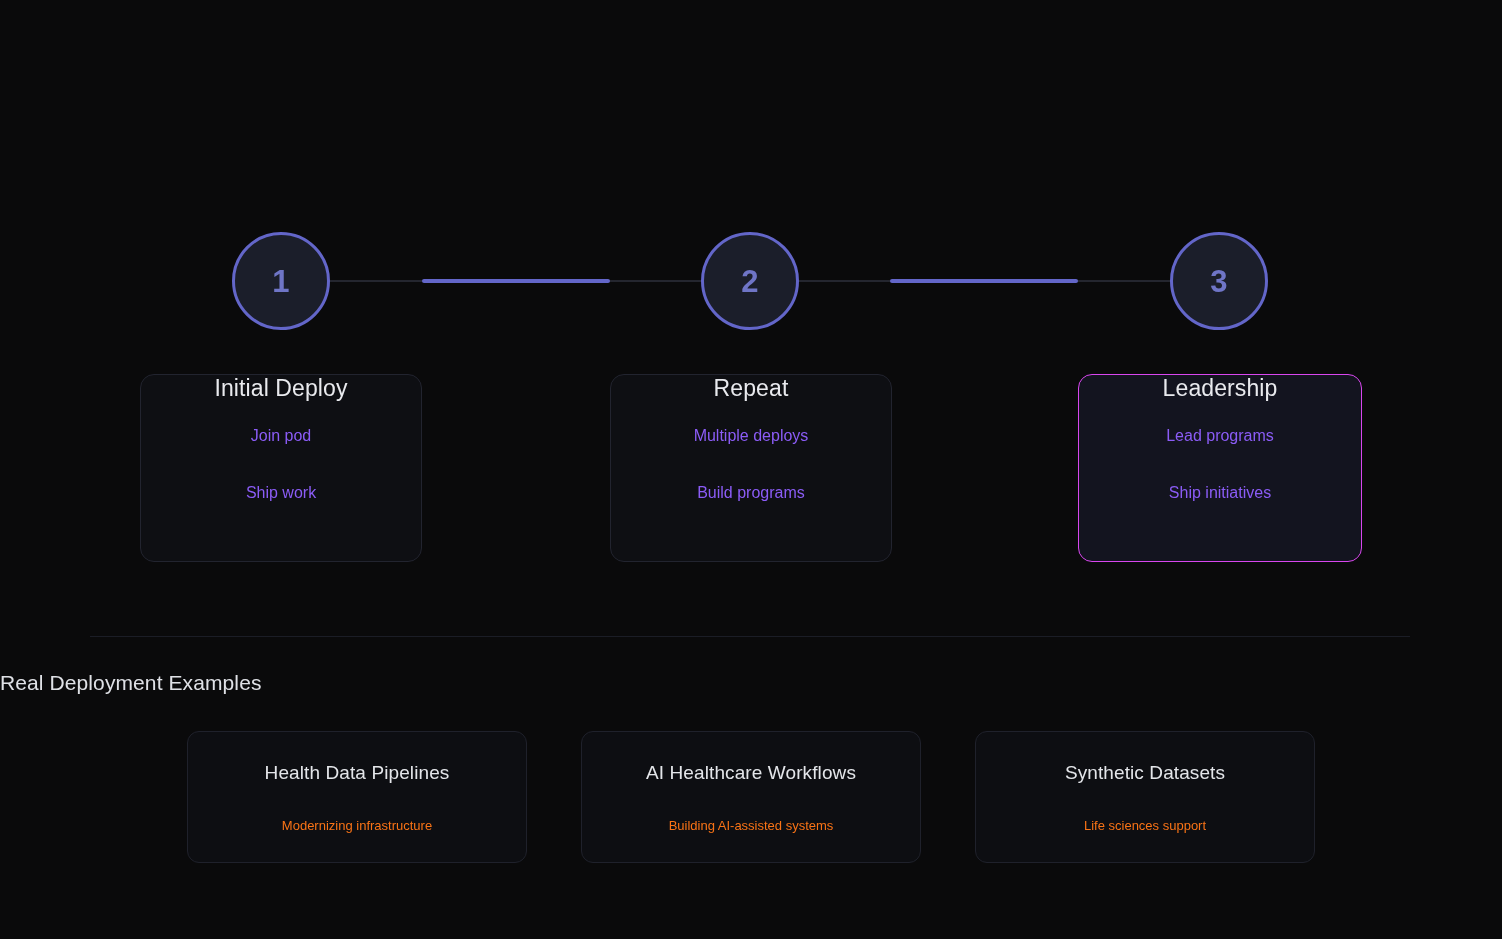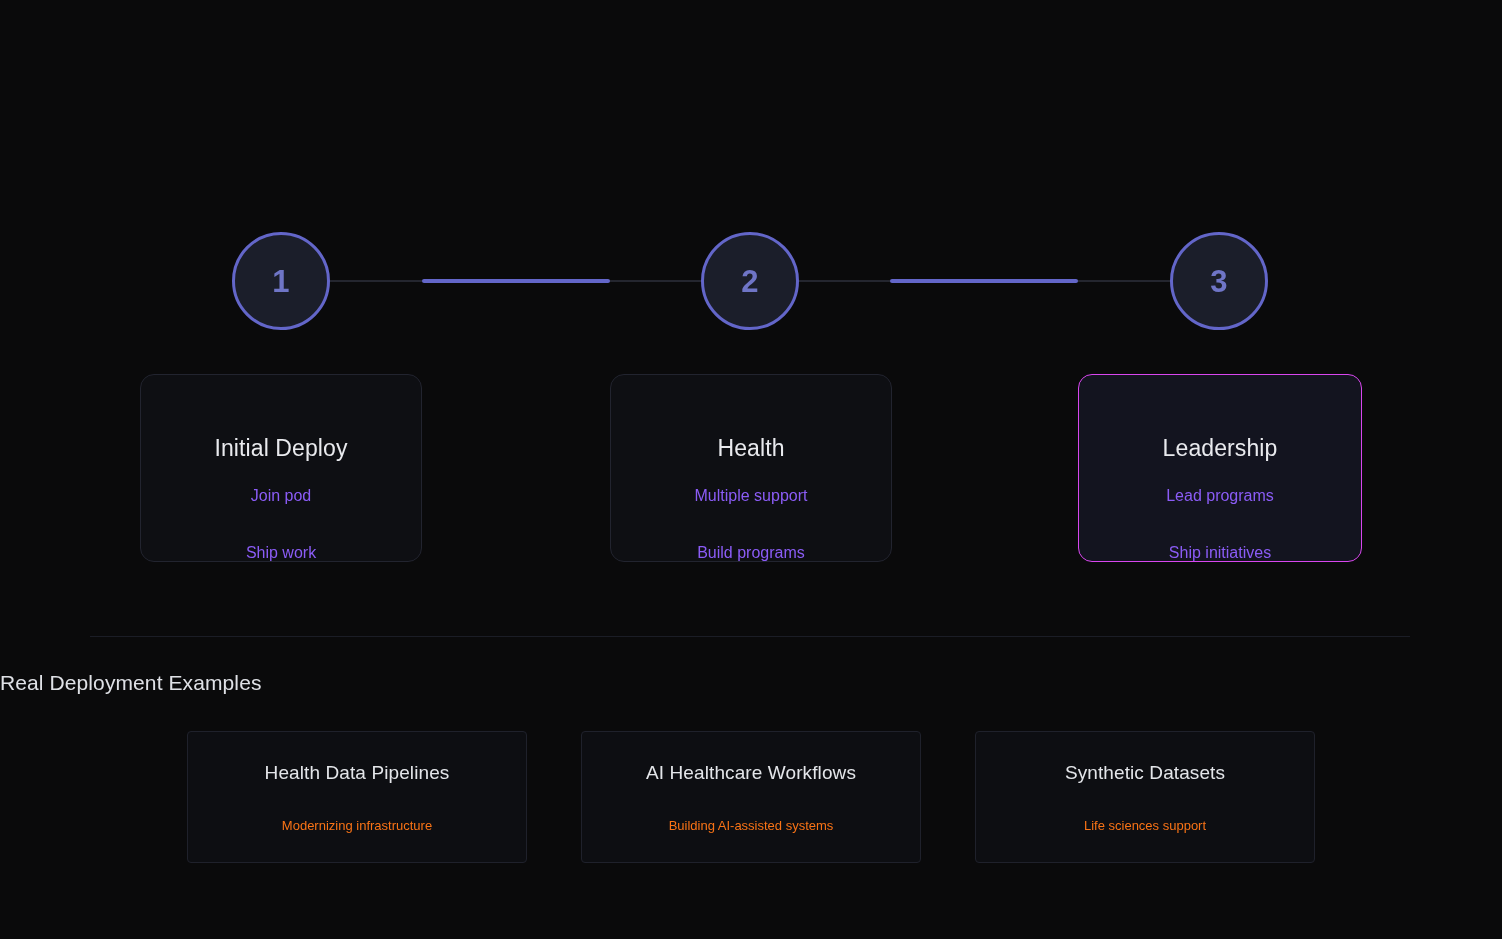--- a/index.html
+++ b/index.html
@@ -79,21 +79,21 @@
     position: absolute;
     top: 374px;
     width: 282px;
     height: 188px;
     border-radius: 14px;
     border: 1px solid #22242f;
     background: #0e0f13;
     display: flex;
     flex-direction: column;
     align-items: center;
-    justify-content: flex-end;
+    justify-content: flex-start;
   }
   .stage-card.s1 { left: 140px; }
   .stage-card.s2 { left: 610px; }
   .stage-card.s3 {
     left: 1078px;
     width: 284px;
     border: 1px solid #d946ef;
     background: #13141f;
   }
 
@@ -133,21 +133,21 @@
     color: #dfe1e6;
     font-weight: 400;
     letter-spacing: 0.1px;
   }
 
   .example-card {
     position: absolute;
     top: 731px;
     width: 340px;
     height: 132px;
-    border-radius: 4px;
+    border-radius: 12px;
     border: 1px solid #1f212b;
     background: #0d0e12;
     display: flex;
     flex-direction: column;
     align-items: center;
     justify-content: center;
   }
   .example-card.e1 { left: 187px; }
   .example-card.e2 { left: 581px; }
   .example-card.e3 { left: 975px; }
@@ -190,22 +190,22 @@
     </div>
   </div>
 
   <div class="stage-card s1">
     <div class="stage-title">Initial Deploy</div>
     <div class="stage-line">Join pod</div>
     <div class="stage-line">Ship work</div>
   </div>
 
   <div class="stage-card s2">
-    <div class="stage-title">Health</div>
-    <div class="stage-line">Multiple support</div>
+    <div class="stage-title">Repeat</div>
+    <div class="stage-line">Multiple deploys</div>
     <div class="stage-line">Build programs</div>
   </div>
 
   <div class="stage-card s3">
     <div class="stage-title">Leadership</div>
     <div class="stage-line">Lead programs</div>
     <div class="stage-line">Ship initiatives</div>
   </div>
 
   <div class="divider"></div>

